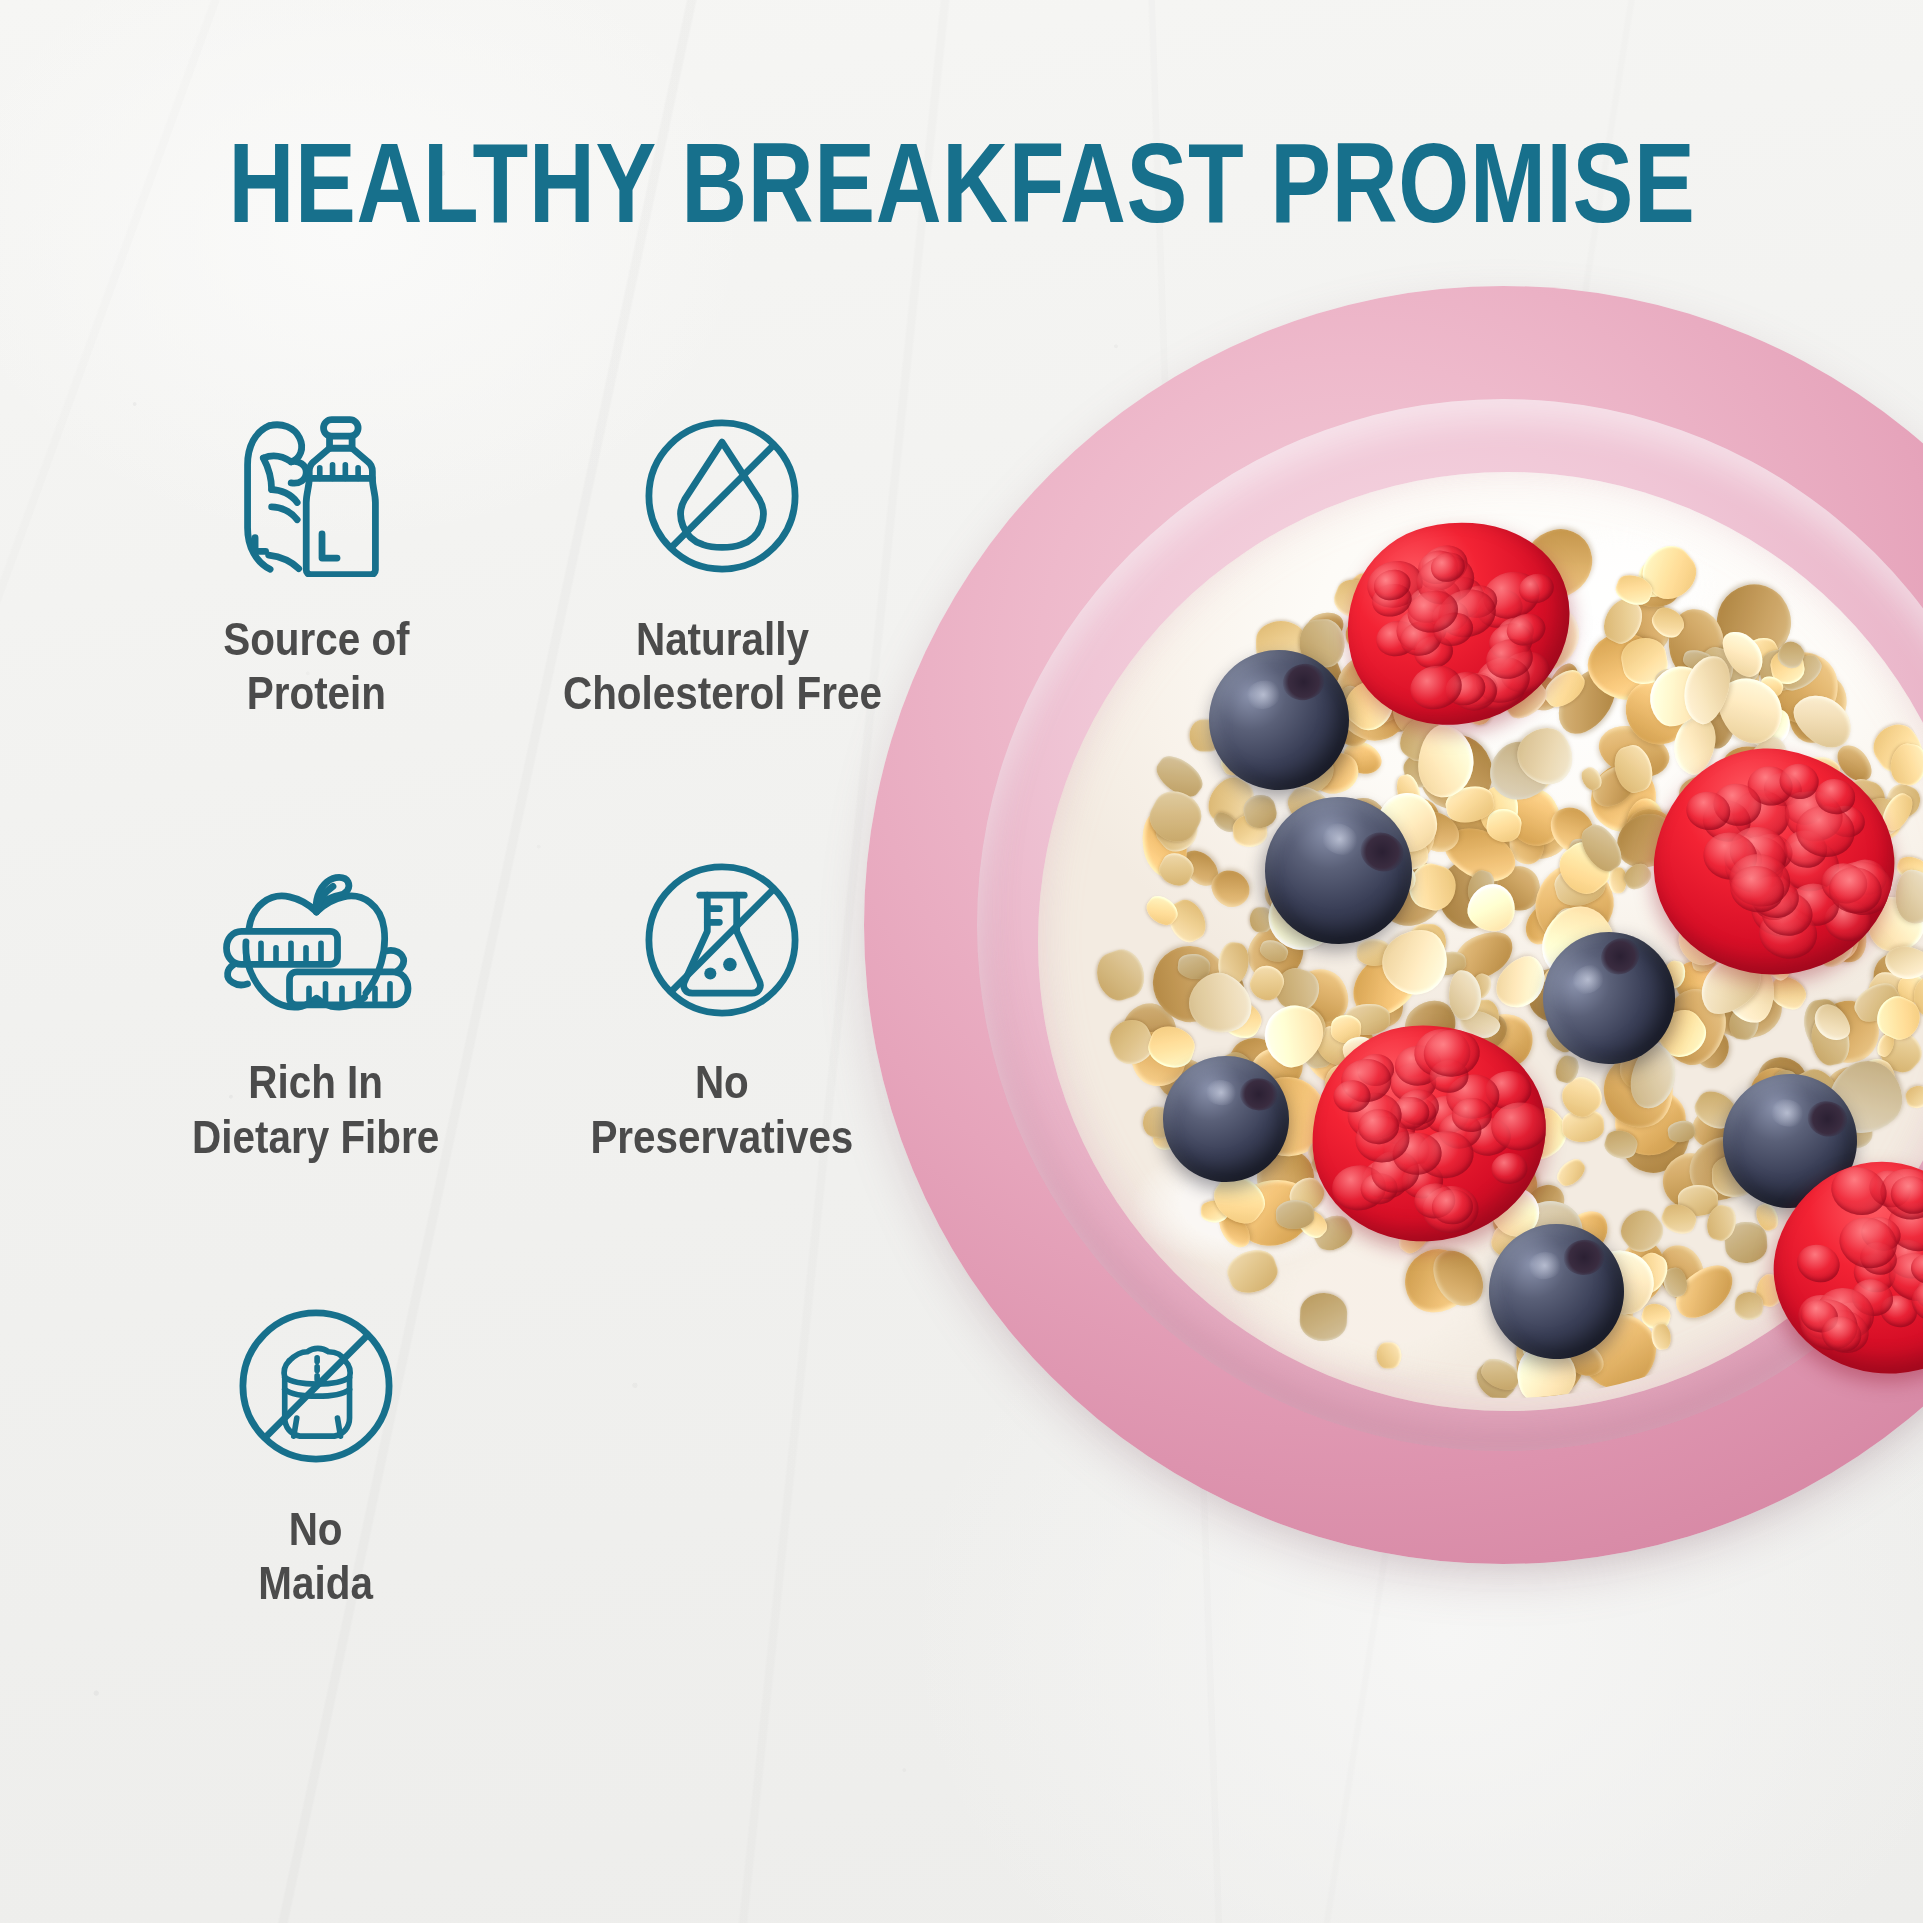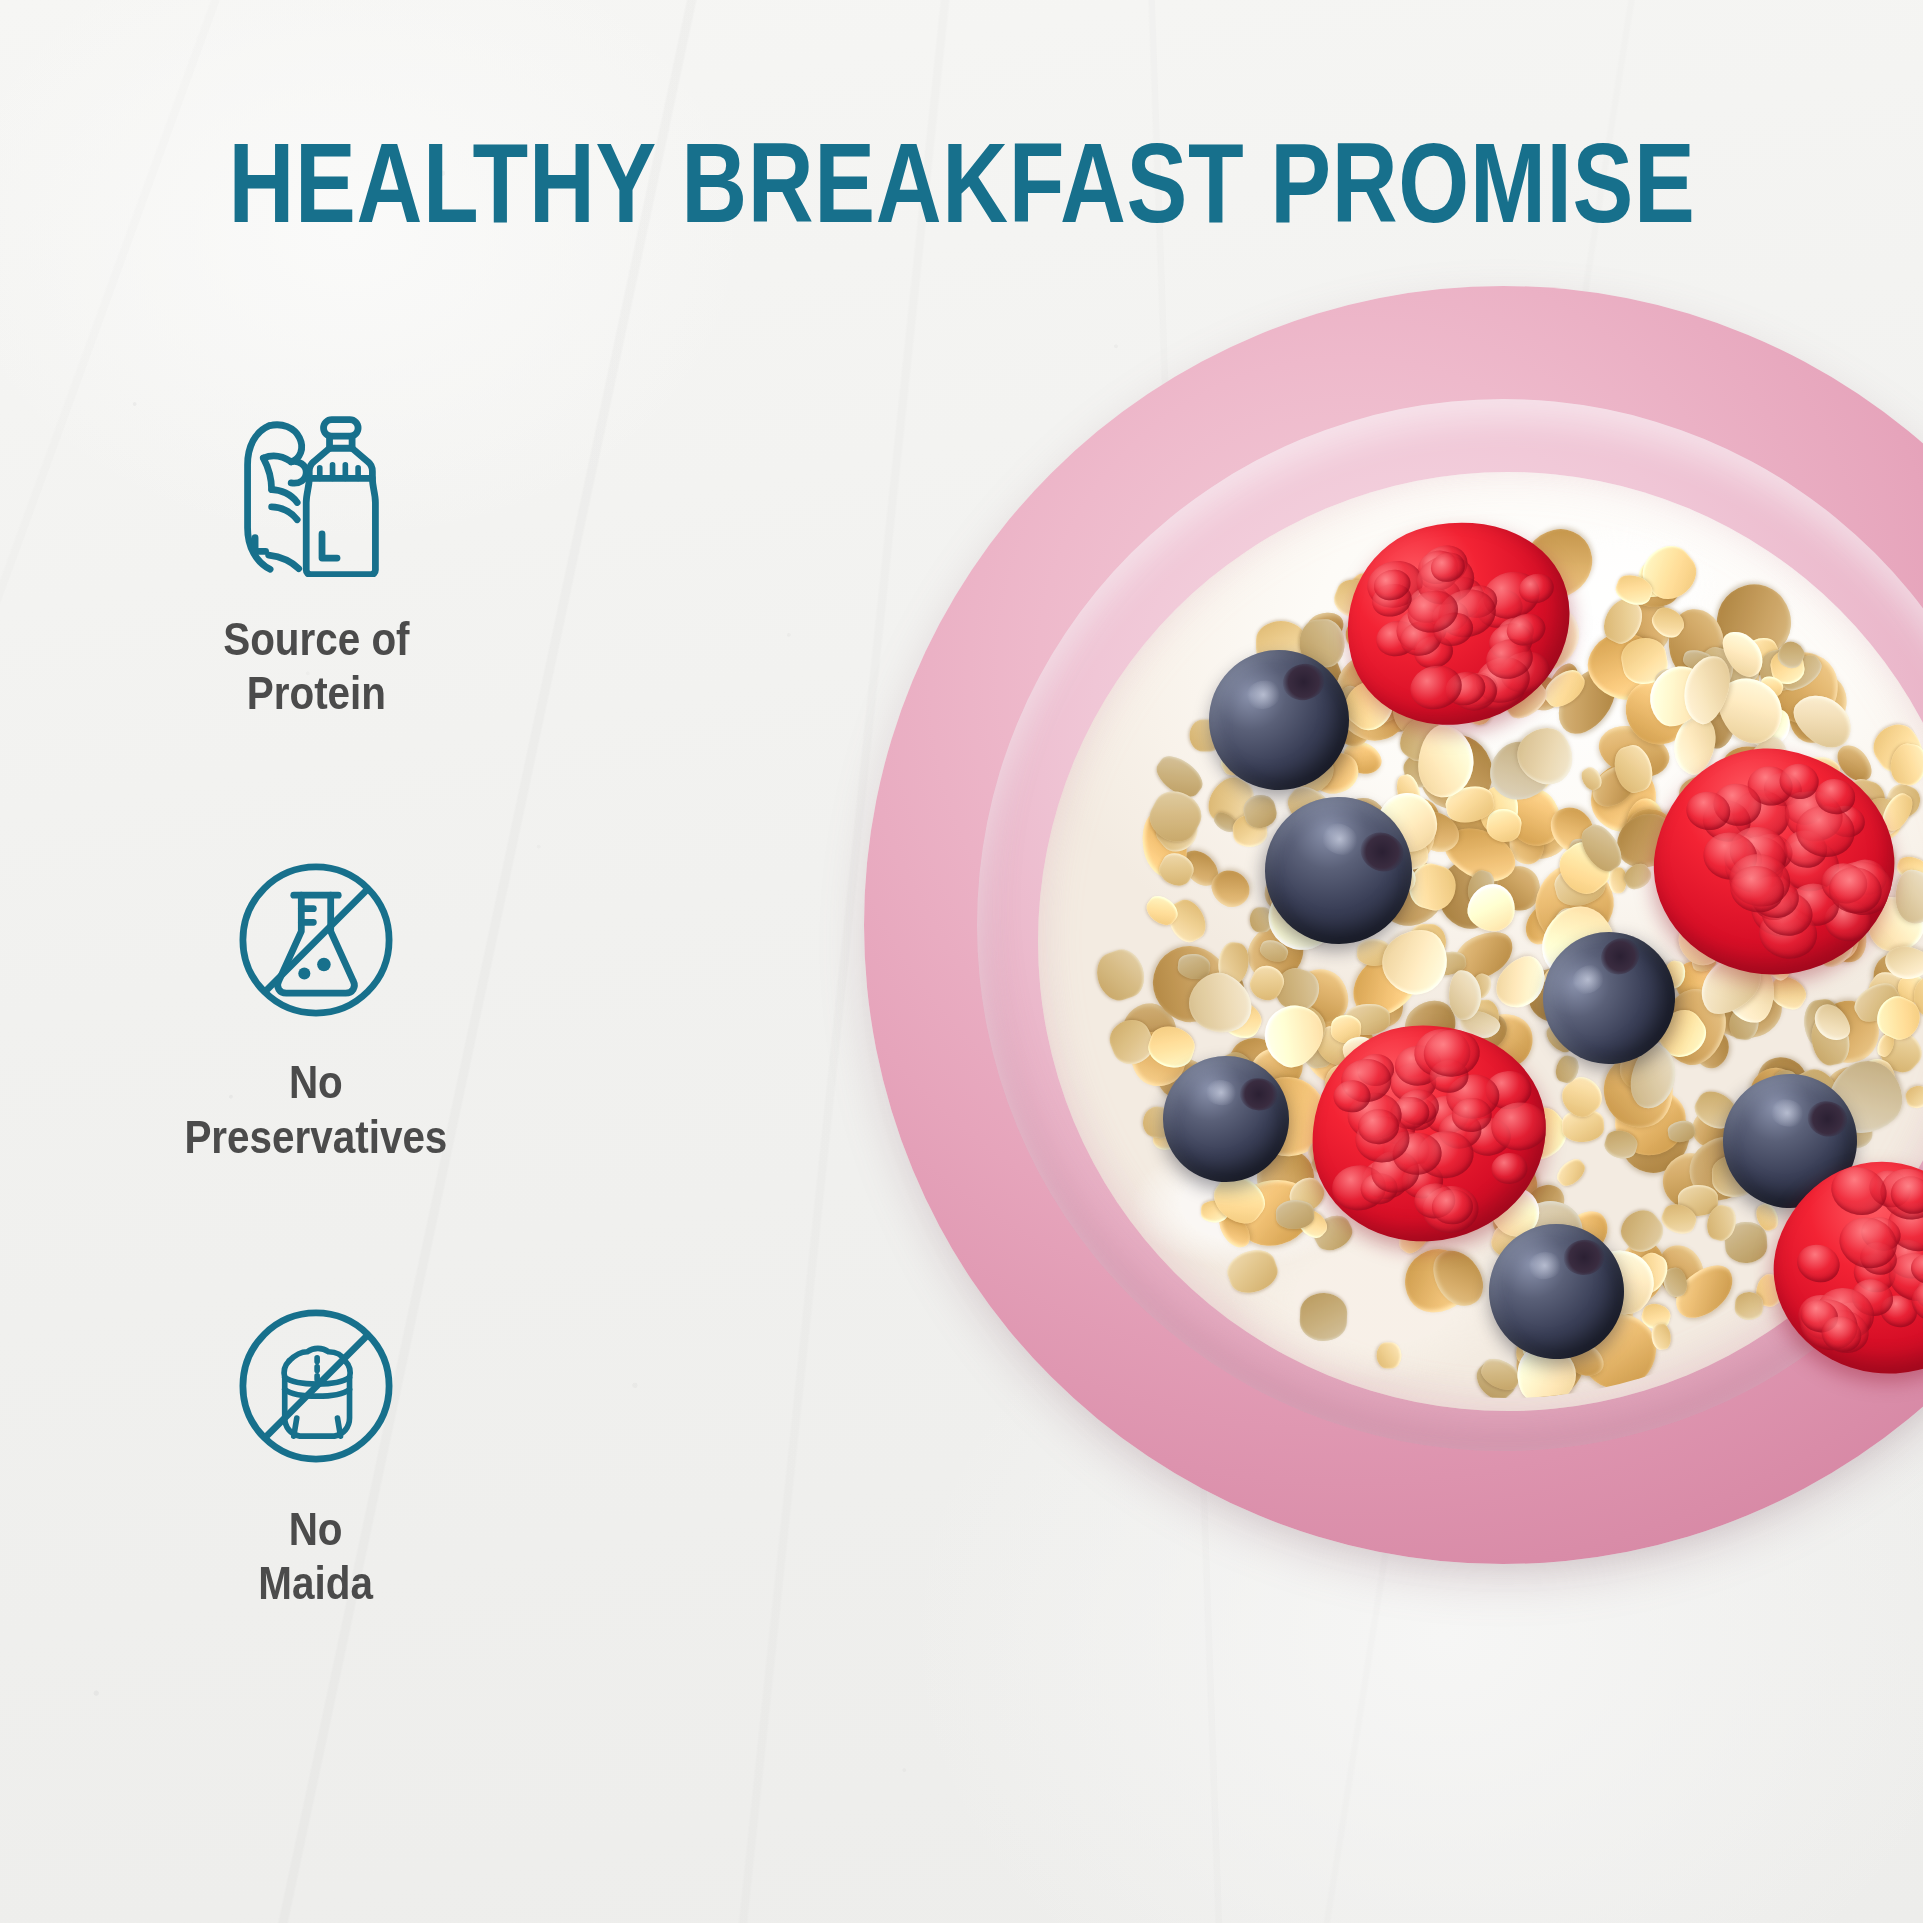--- a/index.html
+++ b/index.html
@@ -816,25 +816,62 @@
             <path class="ic" d="M116 84 C116 96 112 104 112 116 L112 206 C112 210 115 212 118 212 L198 212 C201 212 204 210 204 206 L204 116 C204 104 200 96 200 84"></path>
             <path class="ic" d="M133 158 L133 190 L153 190"></path>
           </svg>
         </div>
         <div class="fcaption">
           <span>Source of</span><br>
           <span>Protein</span>
         </div>
       </div>
 
+      <div class="fcell">
+        <div class="icon-wrap">
+          <svg width="162" height="162" viewBox="0 0 215 215">
+            <circle class="ic" cx="107.5" cy="107.5" r="97" stroke-width="11"></circle>
+            <path class="ic" d="M107.5 36 L157 112 C170 134 158 164 133 172 C119 177 96 177 82 172 C57 164 45 134 58 112 Z" stroke-width="11"></path>
+            <line class="ic" x1="40" y1="176" x2="176" y2="40" stroke-width="13"></line>
+          </svg>
+        </div>
+        <div class="fcaption">
+          <span>Naturally</span><br>
+          <span>Cholesterol Free</span>
+        </div>
+      </div>
 
     </div>
 
     <div class="frow r2">
 
+      <div class="fcell">
+        <div class="icon-wrap">
+          <svg width="195" height="162" viewBox="0 0 260 215">
+
+            <path class="ic" d="M40 92 C44 62 68 44 94 50 C108 53 120 60 130 70 C140 60 152 53 166 50 C192 44 216 62 220 92 C224 122 214 156 196 178"></path>
+            <path class="ic" d="M36 110 C34 136 44 162 62 180 C74 192 92 200 110 196 C118 194 124 190 130 185 C136 190 142 194 150 196 C166 199 182 194 194 184"></path>
+
+            <path class="ic" d="M130 70 C128 56 132 40 144 30 C154 22 168 22 172 30 C176 38 170 46 160 48 C146 51 136 58 130 70 Z"></path>
+            <path class="ic" d="M130 70 C132 56 140 44 152 36"></path>
+
+            <path class="ic" d="M30 96 L148 96 C154 96 158 100 158 106 L158 130 C158 136 154 140 148 140 L30 140 C18 140 10 130 10 118 C10 106 18 96 30 96 Z"></path>
+            <path class="ic-thin" d="M36 118 L36 134 M56 112 L56 134 M76 118 L76 134 M96 112 L96 134 M116 118 L116 134 M136 112 L136 134"></path>
+            <path class="ic" d="M20 140 C10 146 8 158 18 164 C24 168 32 168 38 166"></path>
+
+            <path class="ic" d="M104 150 L232 150 C244 150 252 160 252 172 C252 184 244 194 232 194 L104 194 C98 194 94 190 94 184 L94 160 C94 154 98 150 104 150 Z"></path>
+            <path class="ic-thin" d="M120 172 L120 188 M142 166 L142 188 M164 172 L164 188 M186 166 L186 188 M208 172 L208 188 M228 166 L228 188"></path>
+            <path class="ic" d="M236 150 C246 144 250 134 242 126 C238 122 230 120 224 122"></path>
+          </svg>
+        </div>
+        <div class="fcaption">
+          <span>Rich In</span><br>
+          <span>Dietary Fibre</span>
+        </div>
+      </div>
 
       <div class="fcell">
         <div class="icon-wrap">
           <svg width="162" height="162" viewBox="0 0 215 215">
             <circle class="ic" cx="107.5" cy="107.5" r="97" stroke-width="11"></circle>
 
             <path class="ic" d="M78 48 L137 48" stroke-width="13"></path>
             <path class="ic" d="M88 48 L88 96 L58 162 C54 170 59 178 68 178 L147 178 C156 178 161 170 157 162 L127 96 L127 48" stroke-width="11"></path>
             <path class="ic" d="M88 66 L104 66 M88 84 L104 84" stroke-width="9"></path>
             <circle class="ic-fill" cx="92" cy="152" r="8"></circle>

